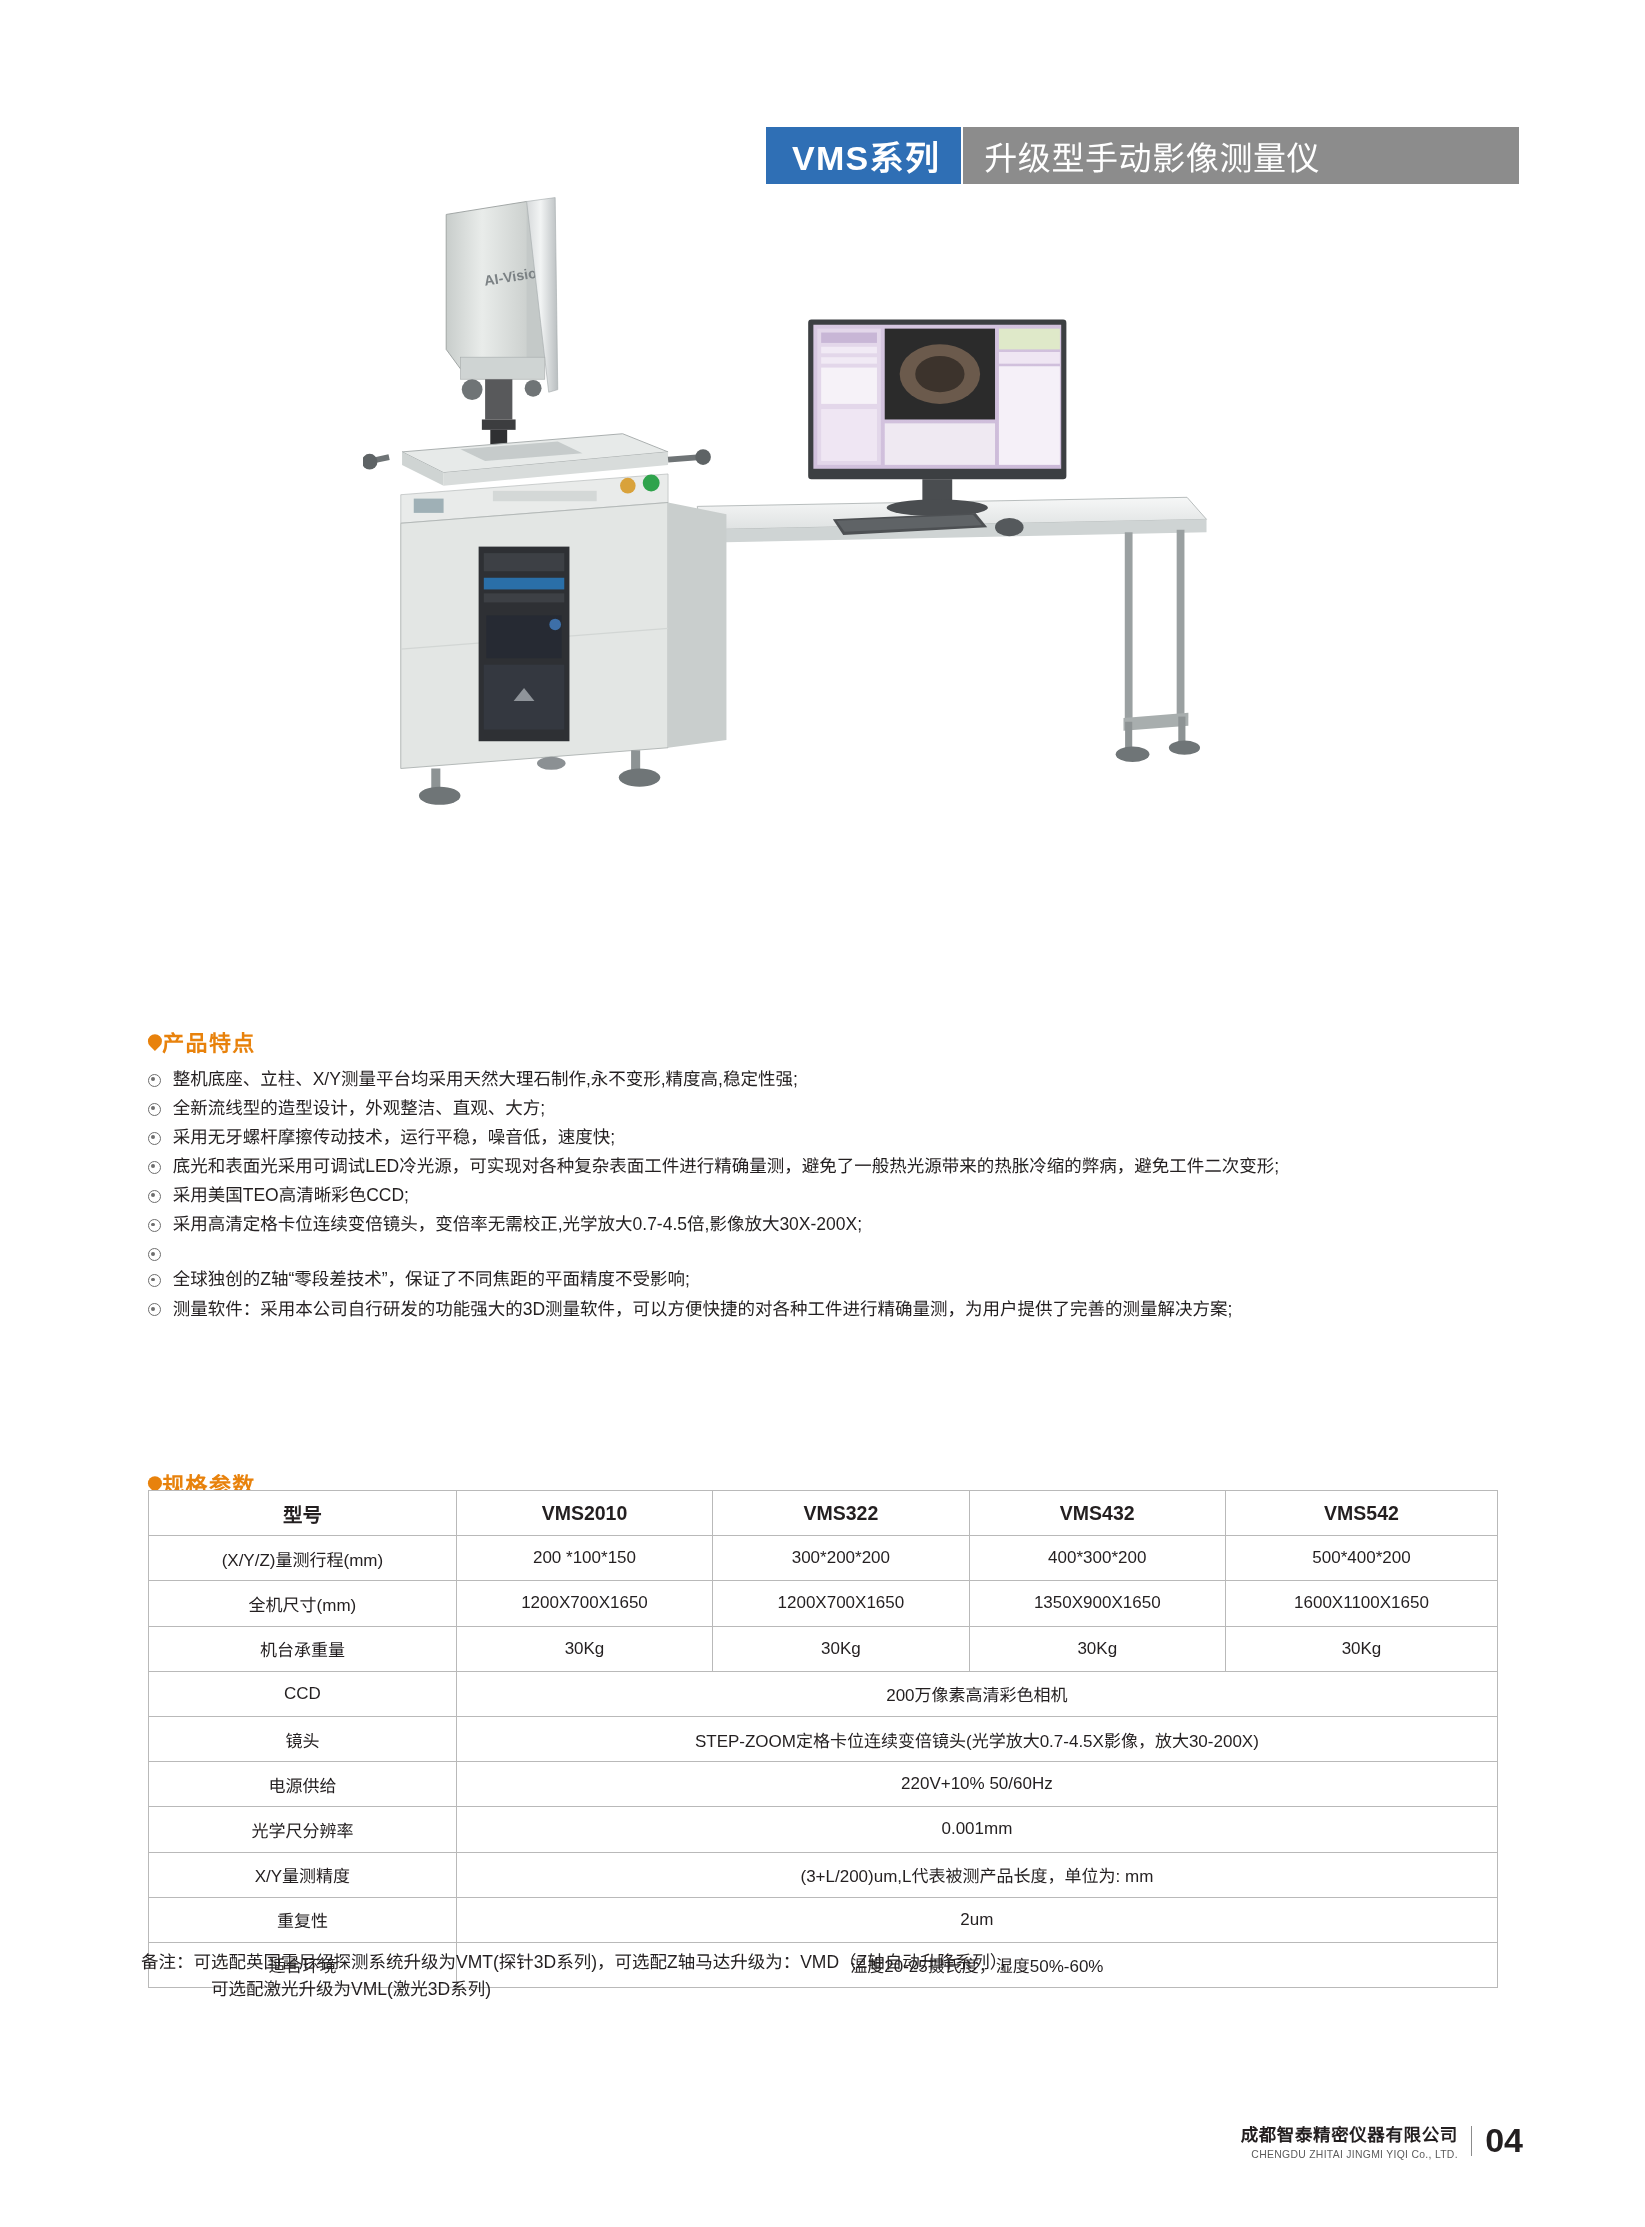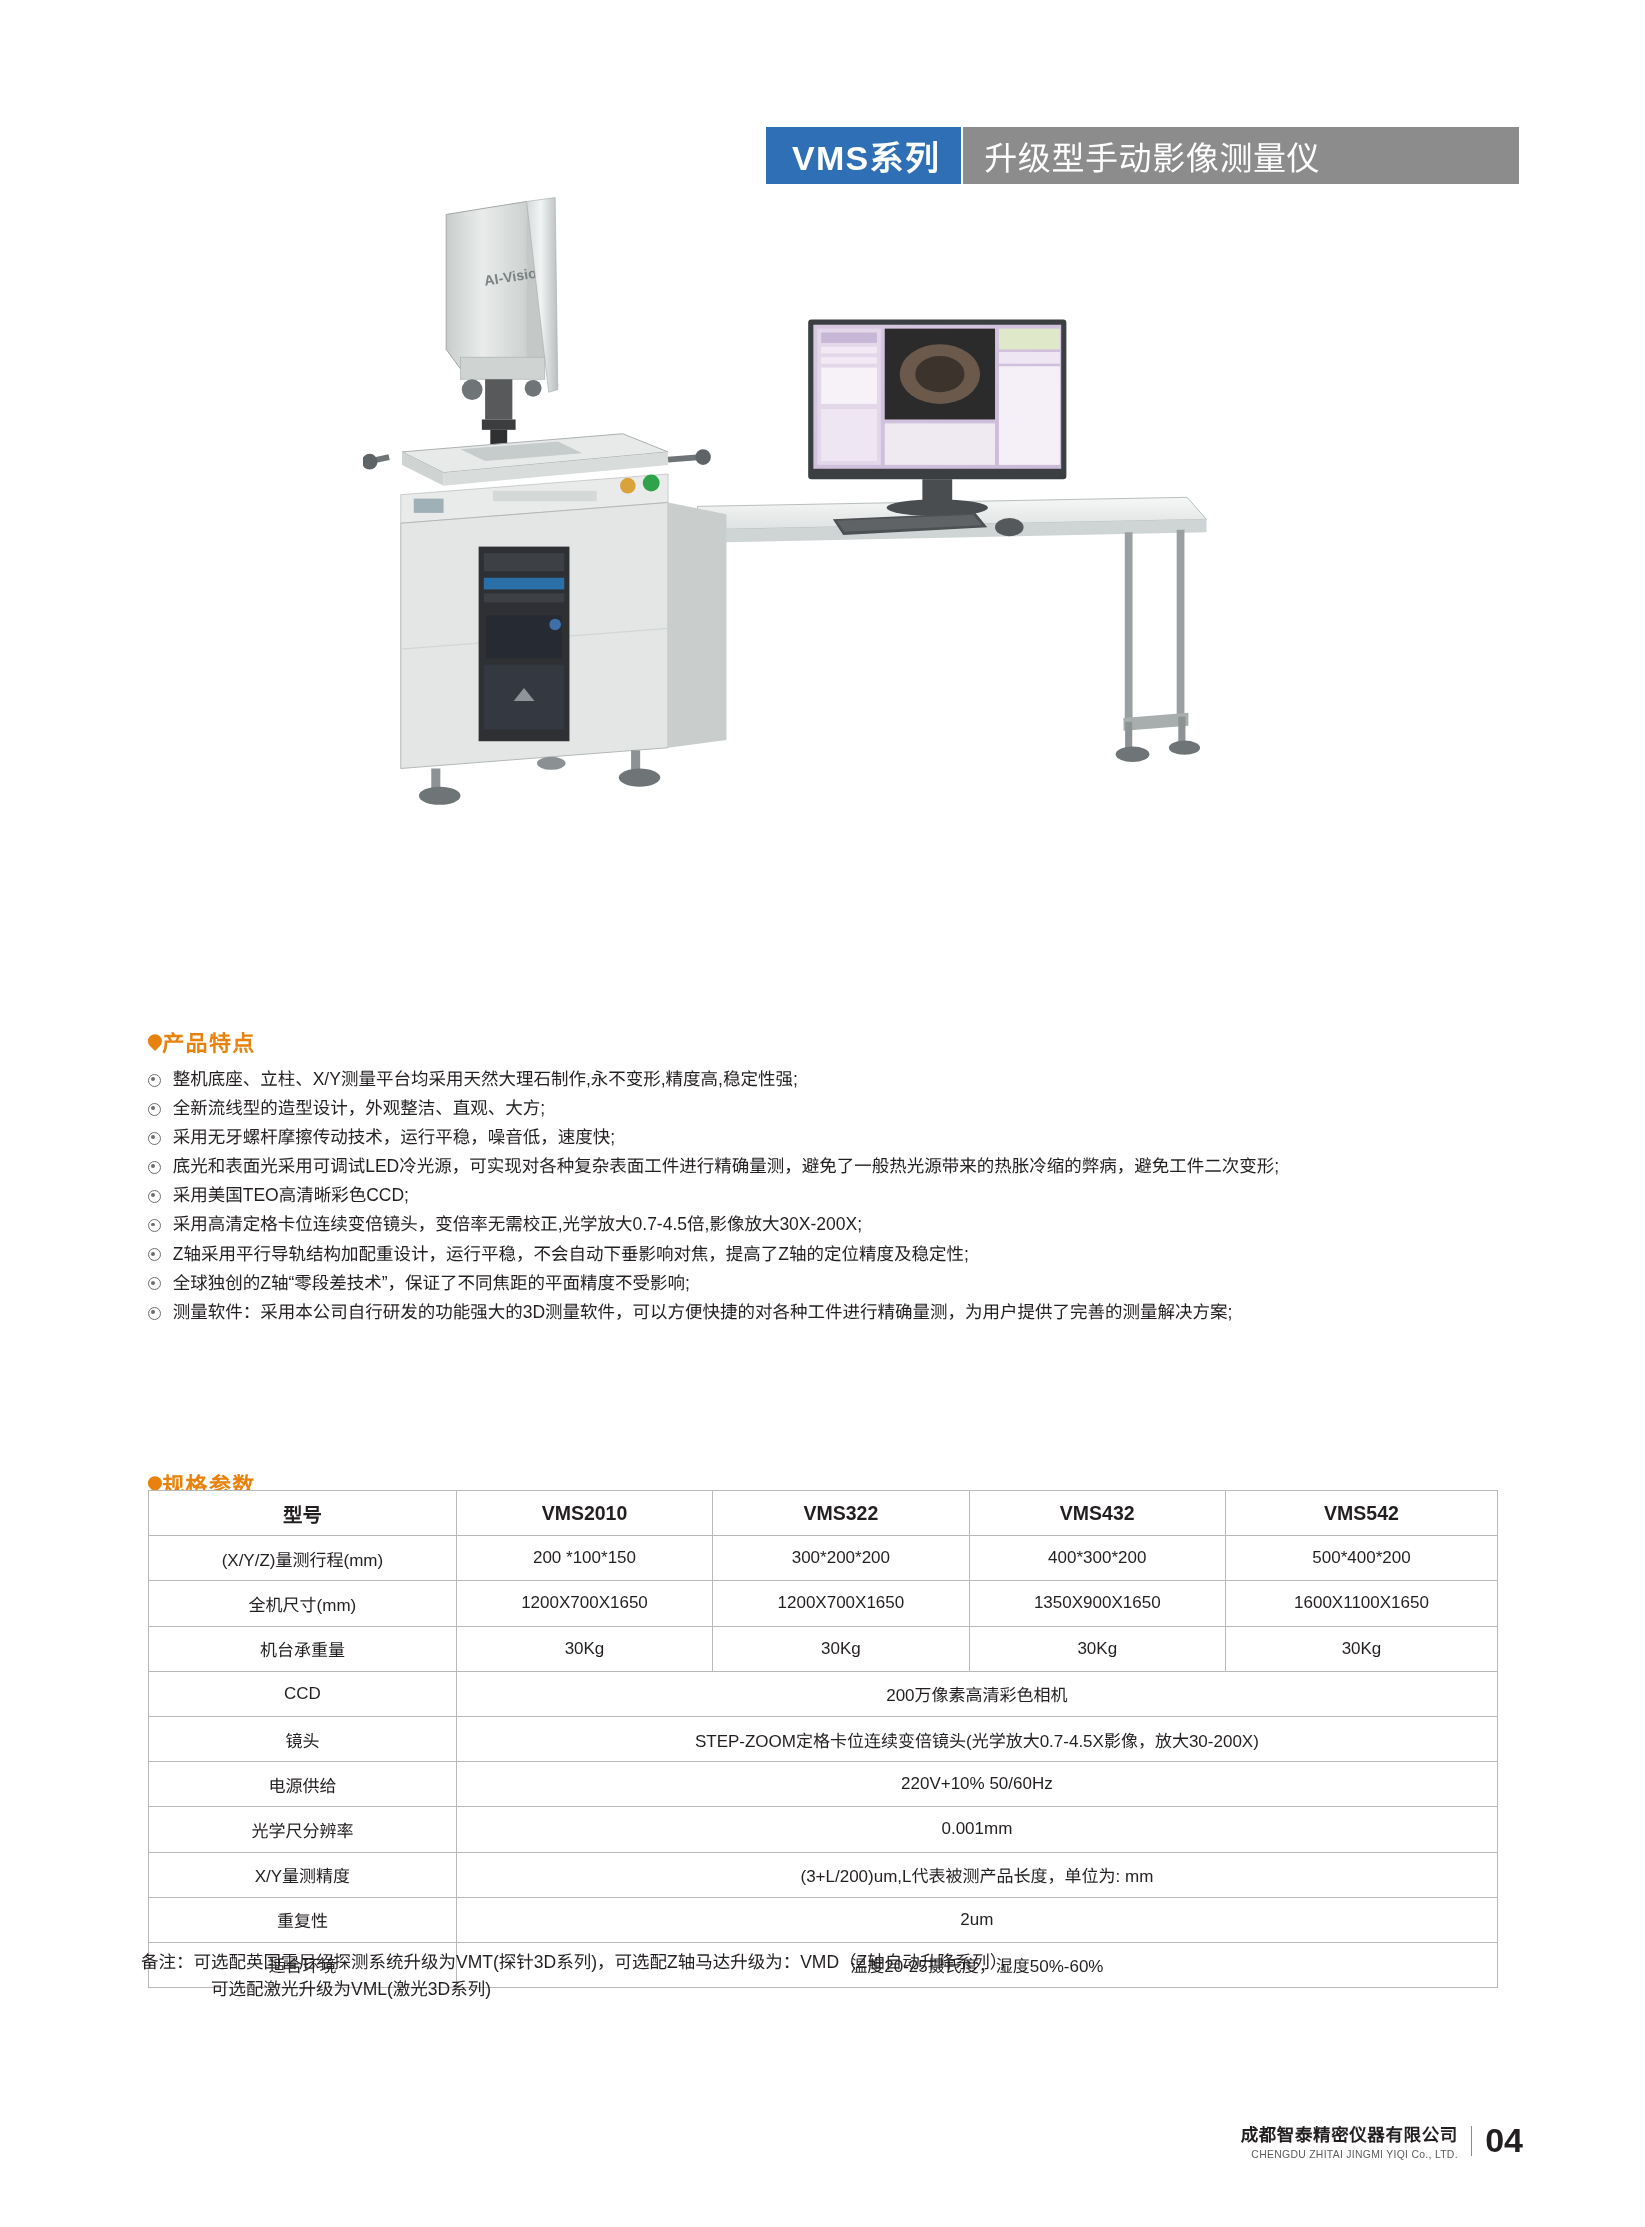--- a/index.html
+++ b/index.html
@@ -362,21 +362,20 @@
   <div class="feature-row">
     <span class="bullet-ring"></span>
     <span>采用美国TEO高清晰彩色CCD;</span>
   </div>
   <div class="feature-row">
     <span class="bullet-ring"></span>
     <span>采用高清定格卡位连续变倍镜头，变倍率无需校正,光学放大0.7-4.5倍,影像放大30X-200X;</span>
   </div>
   <div class="feature-row">
     <span class="bullet-ring"></span>
-    <span>Z轴采用平行导轨结构加配重设计，运行平稳，不会自动下垂影响对焦，提高了Z轴的定位精度及稳定性;</span>
   </div>
   <div class="feature-row">
     <span class="bullet-ring"></span>
     <span>全球独创的Z轴“零段差技术”，保证了不同焦距的平面精度不受影响;</span>
   </div>
   <div class="feature-row">
     <span class="bullet-ring"></span>
     <span>测量软件：采用本公司自行研发的功能强大的3D测量软件，可以方便快捷的对各种工件进行精确量测，为用户提供了完善的测量解决方案;</span>
   </div>
 </div>

